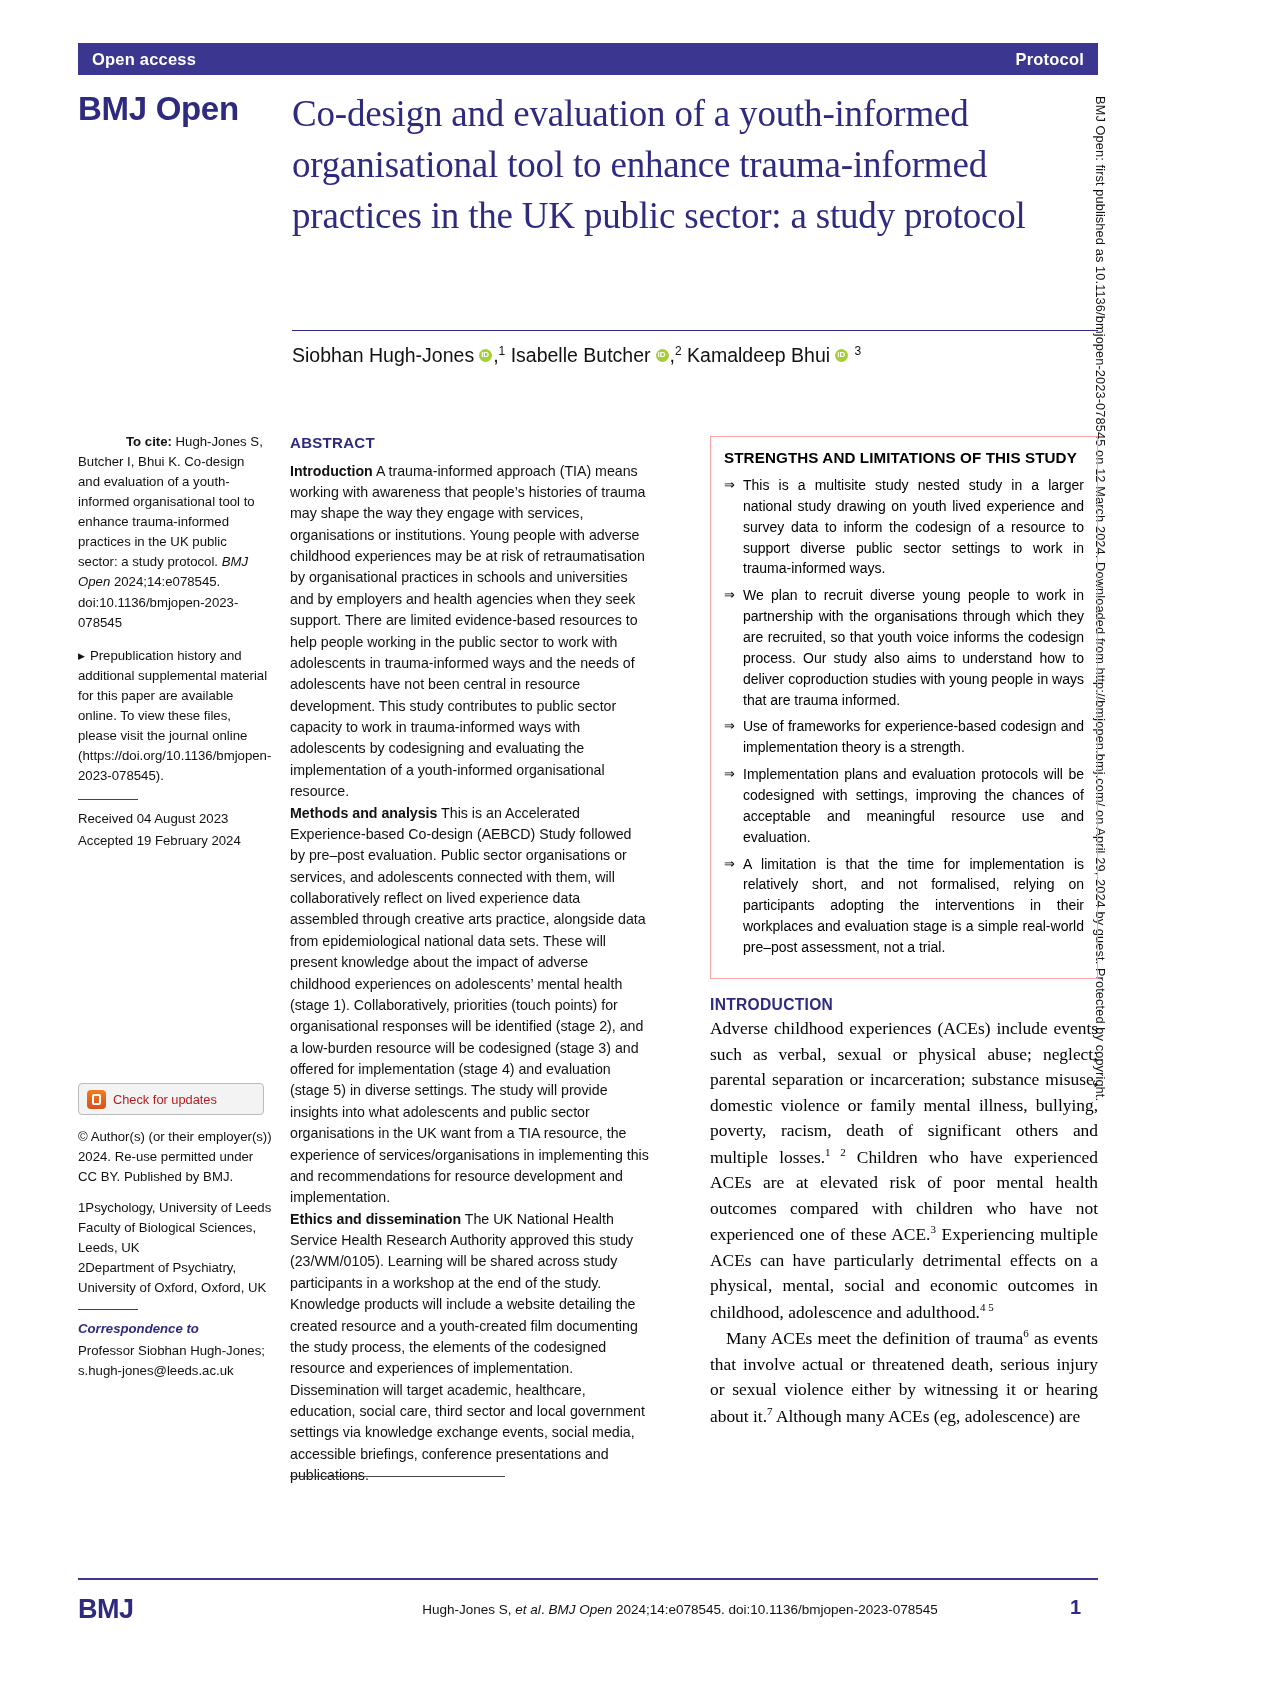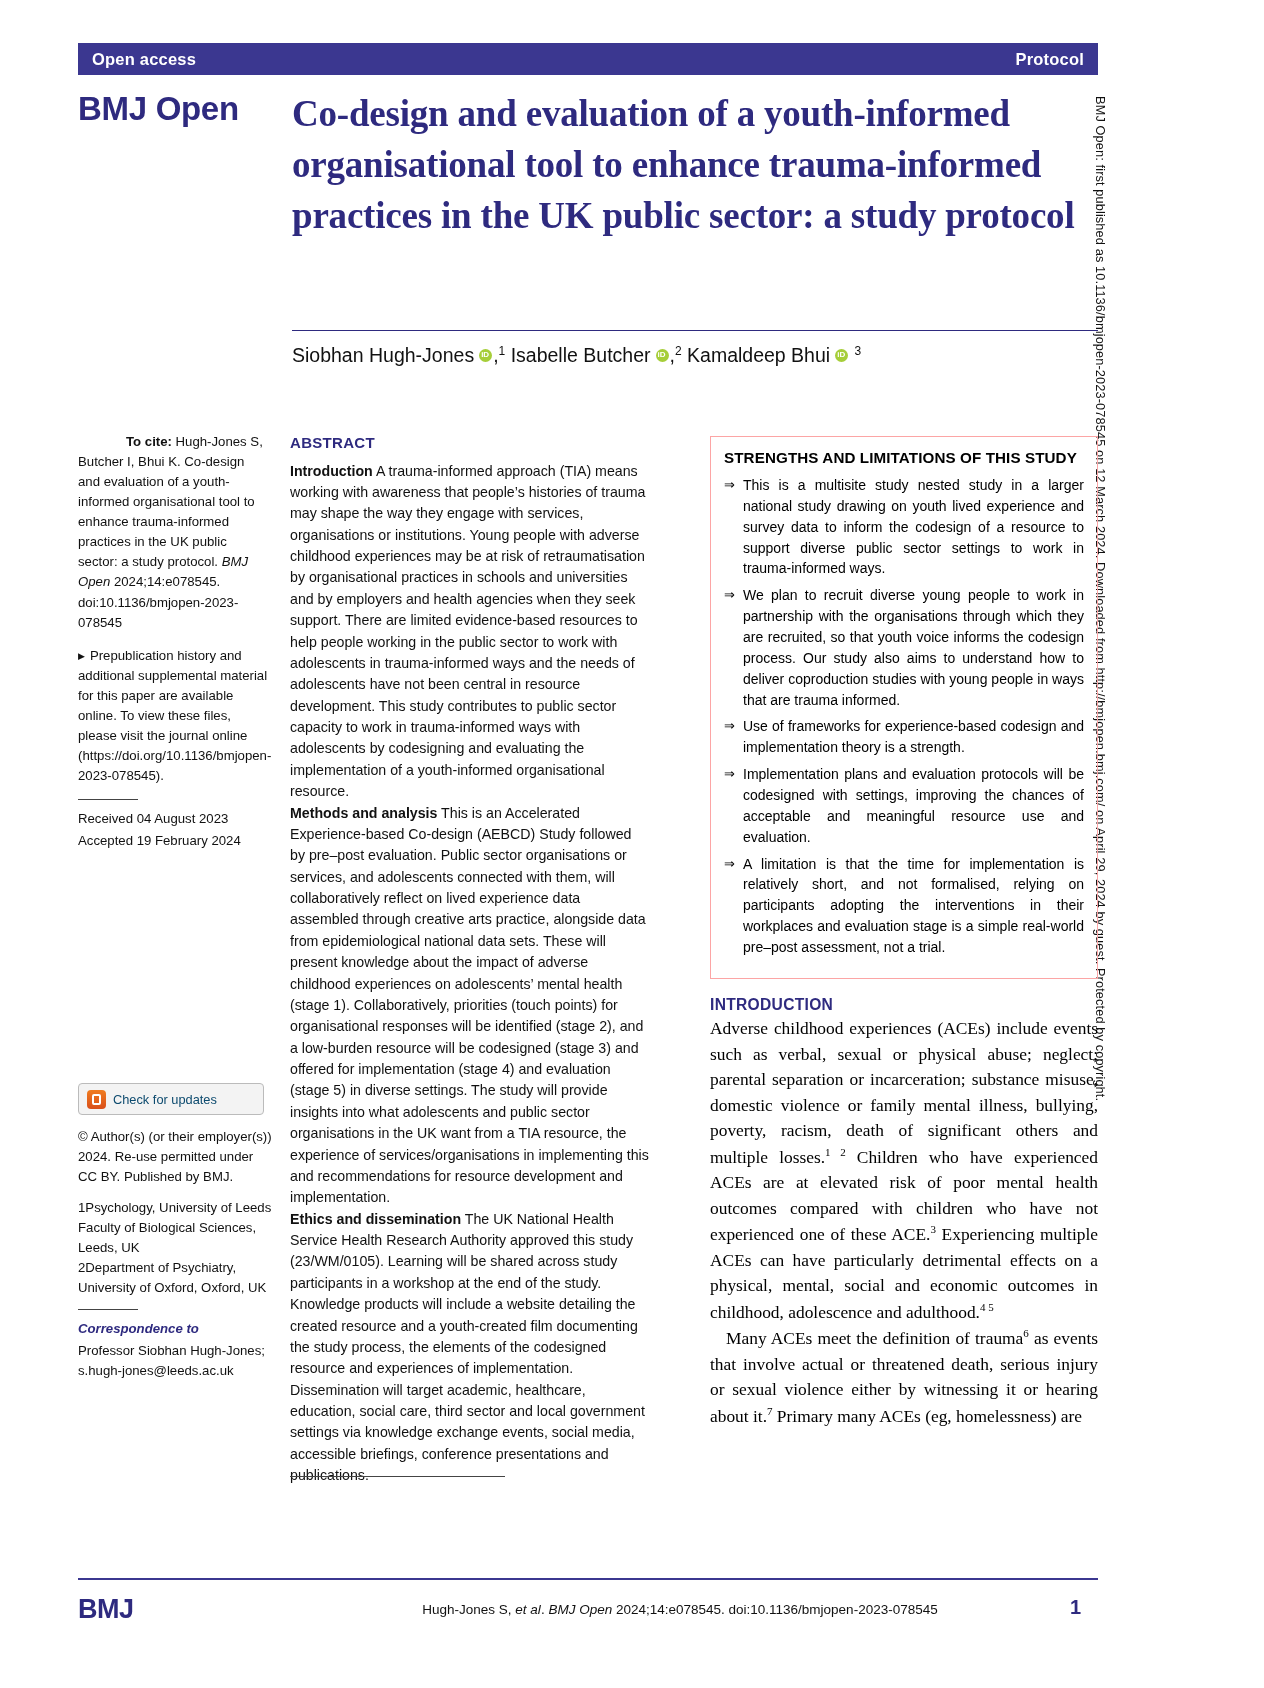--- a/index.html
+++ b/index.html
@@ -52,21 +52,21 @@
     font-family: "Liberation Sans", sans-serif;
     letter-spacing: -0.3px;
   }
   .article-title {
     position: absolute;
     left: 292px; top: 88px;
     width: 806px;
     font-family: "Liberation Serif", serif;
     font-size: 37px;
     line-height: 1.38;
-    font-weight: bold;
+    font-weight: normal;
     color: #2e2a7f;
     letter-spacing: -0.2px;
   }
   .title-rule {
     position: absolute;
     left: 292px; top: 330px;
     width: 806px; height: 1px;
     background: #2e2a7f;
   }
   .authors {
@@ -140,21 +140,21 @@
     left: 78px; top: 1083px;
     width: 186px; height: 32px;
     border: 1px solid #bbb;
     border-radius: 4px;
     background: #f3f3f3;
     display: flex;
     align-items: center;
     padding-left: 8px;
     box-sizing: border-box;
     font-size: 12.8px;
-    color: #0c4a6e;
+    color: #b91c1c;
   }
   .check-logo {
     width: 19px; height: 19px;
     border-radius: 4px;
     background: linear-gradient(#f07c20, #d94f1a);
     margin-right: 7px;
     position: relative;
   }
   .check-logo::after {
     content: "";
@@ -359,21 +359,21 @@
       <li>We plan to recruit diverse young people to work in partnership with the organisations through which they are recruited, so that youth voice informs the codesign process. Our study also aims to understand how to deliver coproduction studies with young people in ways that are trauma informed.</li>
       <li>Use of frameworks for experience-based codesign and implementation theory is a strength.</li>
       <li>Implementation plans and evaluation protocols will be codesigned with settings, improving the chances of acceptable and meaningful resource use and evaluation.</li>
       <li>A limitation is that the time for implementation is relatively short, and not formalised, relying on participants adopting the interventions in their workplaces and evaluation stage is a simple real-world pre–post assessment, not a trial.</li>
     </ul>
   </div>
 
   <div class="introhead">INTRODUCTION</div>
   <div class="introbody">
     <p><span>Adverse childhood experiences (ACEs) include events such as verbal, sexual or physical abuse; neglect; parental separation or incarceration; substance misuse, domestic violence or family mental illness, bullying, poverty, racism, death of significant others and multiple losses.</span><sup>1 2</sup><span> Children who have experienced ACEs are at elevated risk of poor mental health outcomes compared with children who have not experienced one of these ACE.</span><sup>3</sup><span> Experiencing multiple ACEs can have particularly detrimental effects on a physical, mental, social and economic outcomes in childhood, adolescence and adulthood.</span><sup>4 5</sup></p>
-    <p><span>Many ACEs meet the definition of trauma</span><sup>6</sup><span> as events that involve actual or threatened death, serious injury or sexual violence either by witnessing it or hearing about it.</span><sup>7</sup><span> Primary many ACEs (eg, homelessness) are</span></p>
+    <p><span>Many ACEs meet the definition of trauma</span><sup>6</sup><span> as events that involve actual or threatened death, serious injury or sexual violence either by witnessing it or hearing about it.</span><sup>7</sup><span> Although many ACEs (eg, adolescence) are</span></p>
   </div>
 
   <div class="footer-rule"></div>
   <div class="bmj-logo">BMJ</div>
   <div class="footer-cite"><span>Hugh-Jones S, </span><span class="ital">et al</span><span>. </span><span class="ital">BMJ Open</span><span> 2024;14:e078545. doi:10.1136/bmjopen-2023-078545</span></div>
   <div class="pagenum">1</div>
 
 </div>
 
 </body></html>

